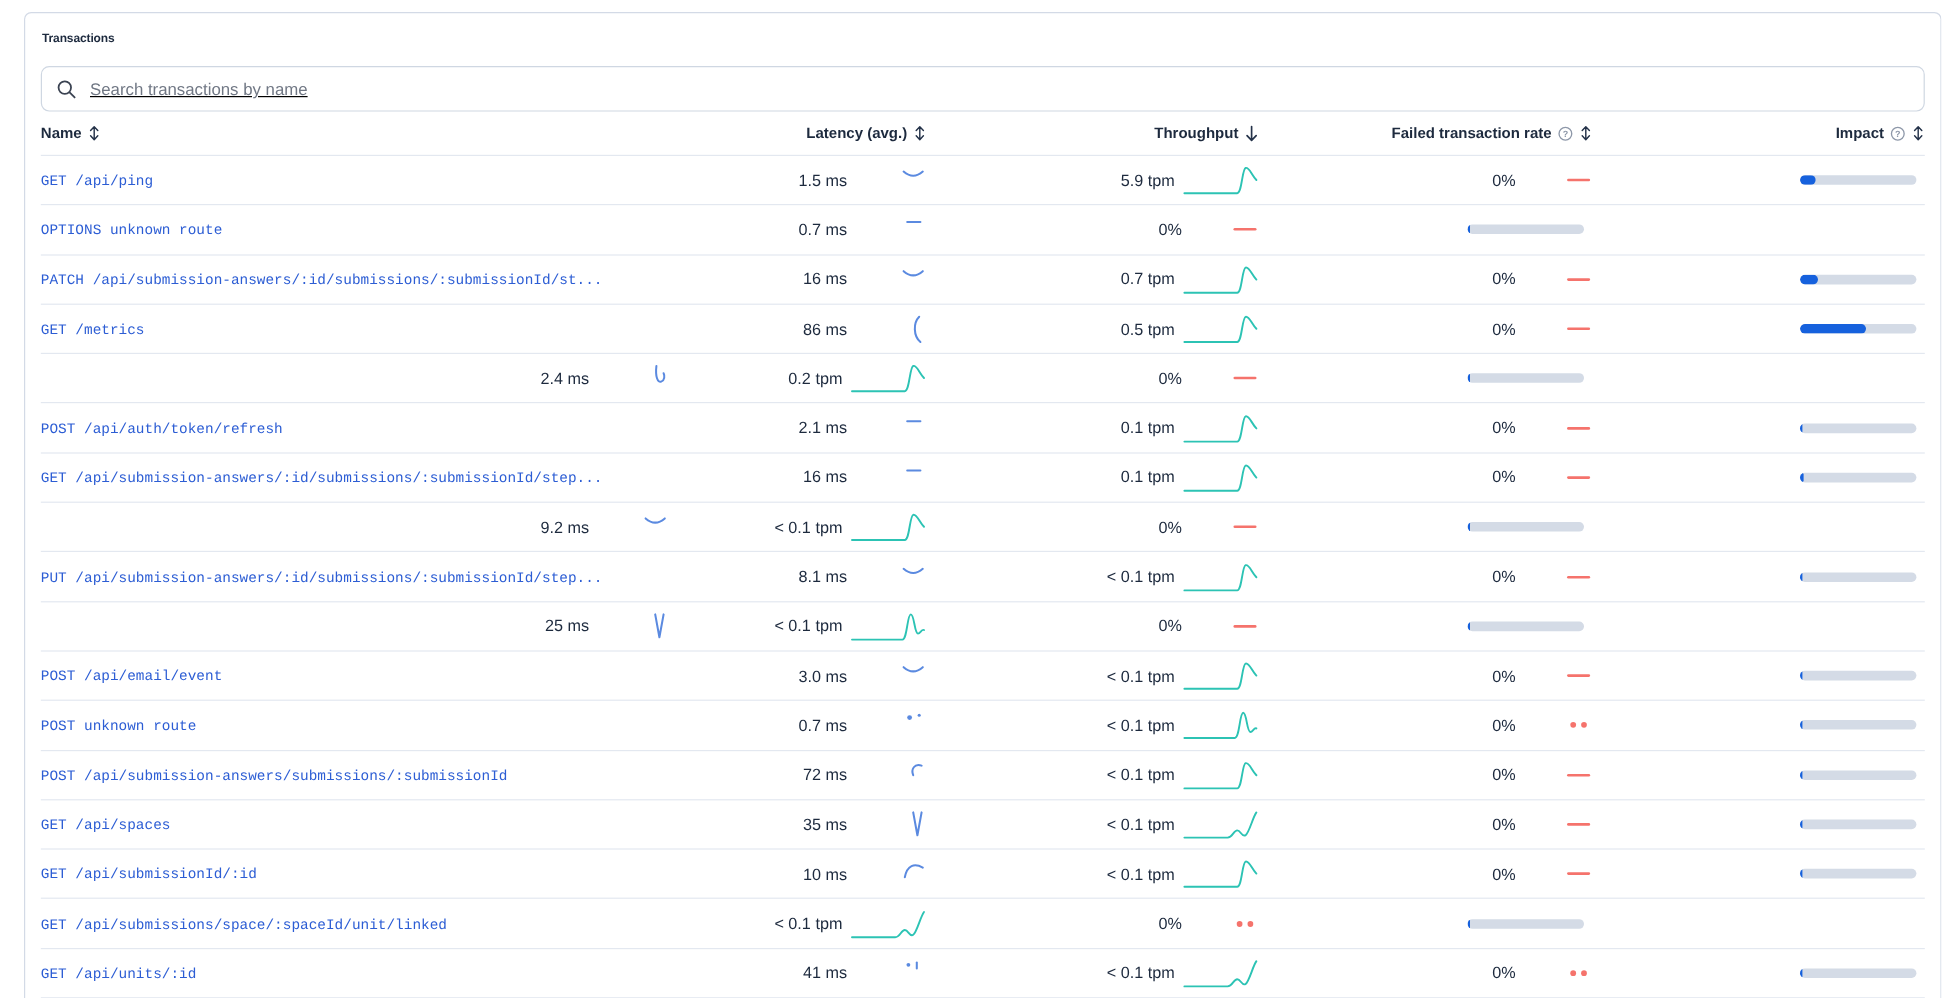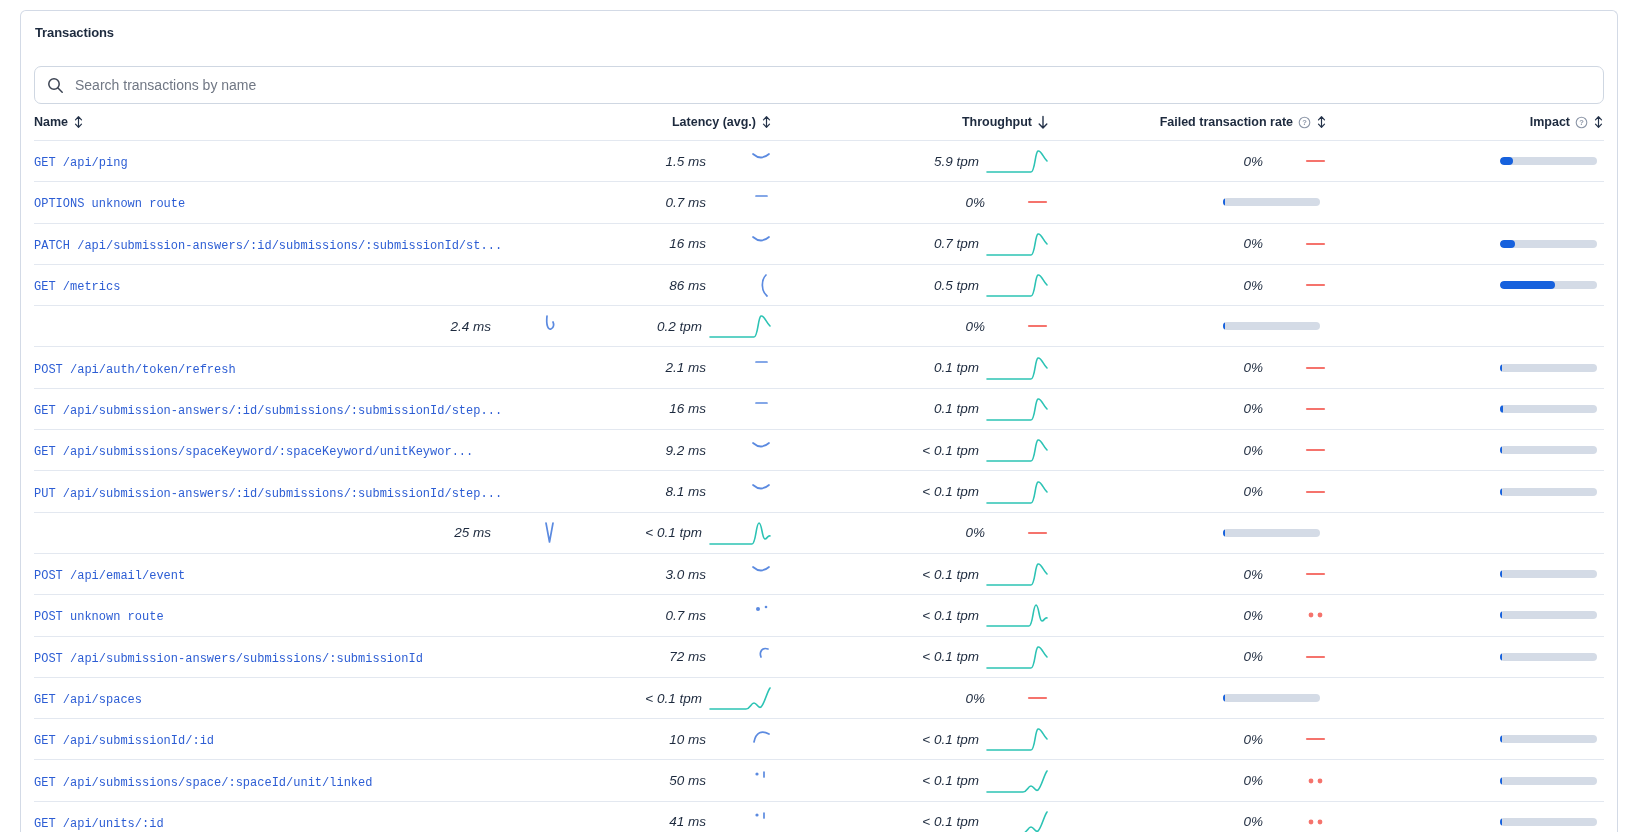--- a/index.html
+++ b/index.html
@@ -8,27 +8,27 @@
     font-family:"Liberation Sans","DejaVu Sans",sans-serif;
     -webkit-font-smoothing:antialiased;
   }
   .panel{
     position:absolute;left:20px;top:10px;width:1598px;height:830px;
     box-sizing:border-box;background:#fff;
     border:1px solid var(--border,#d3dae6);border-bottom:none;
     border-radius:6px 6px 0 0;padding:0 13px;
   }
   .title{
-    margin:13px 0 0 1px;font-size:13px;line-height:18px;font-weight:700;
+    margin:13px 0 0 1px;font-size:10px;line-height:18px;font-weight:700;
     color:var(--text,#16233c);letter-spacing:-0.1px;
   }
   .search{
-    margin-top:24px;height:38px;box-sizing:border-box;
+    margin-top:13px;height:38px;box-sizing:border-box;
     border:1px solid #cfd7e2;border-radius:7px;background:#fff;
-    display:flex;align-items:center;padding:0 12px;gap:9px;
+    display:flex;align-items:center;padding:0 12px;gap:9px;text-decoration:underline;
   }
   .search-icon{flex:0 0 auto;color:#3b4352;}
   .search-input{
     border:none;outline:none;flex:1;font-size:14px;color:#343741;
     font-family:inherit;background:transparent;
   }
   .search-input::placeholder{color:var(--placeholder,#707784);}
   .thead,.tr{
     display:grid;grid-template-columns:1fr 215px 277px 278px 277px;
     align-items:center;border-bottom:1px solid var(--rowborder,#e3e8f0);
@@ -42,21 +42,21 @@
   }
   .th:first-child{justify-content:flex-start;}
   .sort-icon,.info-icon{color:#243249;flex:0 0 auto;}
   .info-icon{color:var(--icongray,#8e98a9);}
   .td-name{overflow:hidden;white-space:nowrap;}
   .td-name a{
     color:var(--link,#2c5dd4);font-size:12px;text-decoration:none;font-family:Liberation Mono, monospace;
   }
   .td-num{
     display:flex;justify-content:flex-end;align-items:center;
-    font-size:13.5px;color:var(--text,#1d2a3e);font-style:italic;
+    font-size:13.5px;color:var(--text,#1d2a3e);
   }
   .spark{flex:0 0 auto;}
   .spark path{fill:none;stroke-linecap:round;stroke-linejoin:round;}
   .spark-latency{margin-left:44px;}
   .spark-latency path{stroke:var(--latspark,#5b8ae0);stroke-width:1.7;}
   .spark-latency .dotfill{fill:var(--latspark,#5b8ae0);}
   .spark-throughput{margin-left:6px;}
   .spark-throughput path{stroke:var(--teal,#2cc3b4);stroke-width:1.6;}
   .spark-failed path{stroke:var(--salmon,#f5736c);stroke-width:2.2;}
   .spark-failed .dotfill{fill:var(--salmon,#f5736c);}
@@ -292,21 +292,20 @@
             <path d="M44 13 H61"></path>
           </svg>
         </div>
         <div class="td td-impact">
           <div class="impact-track">
             <div class="impact-fill" style="width:3%"></div>
           </div>
         </div>
       </div>
       <div class="tr">
-        <div class="td td-name"><a href="#">GET /api/submissions/spaceKeyword/:spaceKeyword/unitKeywor...</a></div>
         <div class="td td-num">
           <span>9.2 ms</span>
           <svg class="spark spark-latency" width="22" height="26" viewBox="0 0 22 26">
             <path d="M3 6 Q11 13 19 6"></path>
           </svg>
         </div>
         <div class="td td-num">
           <span>&lt; 0.1 tpm</span>
           <svg class="spark spark-throughput" width="64" height="26" viewBox="0 0 64 26">
             <path d="M2 24 H46 C50 24 50 4 53 3 C56 2 58 9 62 13"></path>
@@ -451,20 +450,26 @@
         </div>
         <div class="td td-impact">
           <div class="impact-track">
             <div class="impact-fill" style="width:2%"></div>
           </div>
         </div>
       </div>
       <div class="tr">
         <div class="td td-name"><a href="#">GET /api/spaces</a></div>
         <div class="td td-num">
+          <span>35 ms</span>
+          <svg class="spark spark-latency" width="22" height="26" viewBox="0 0 22 26">
+            <path d="M11 3 L14.5 22 L18 3"></path>
+          </svg>
+        </div>
+        <div class="td td-num">
           <span>&lt; 0.1 tpm</span>
           <svg class="spark spark-throughput" width="64" height="26" viewBox="0 0 64 26">
             <path d="M2 24 H38 C42 24 43 18 46 18 C49 18 50 24 53 22 C56 20 59 7 62 3"></path>
           </svg>
         </div>
         <div class="td td-num">
           <span>0%</span>
           <svg class="spark spark-failed" width="64" height="26" viewBox="0 0 64 26">
             <path d="M44 13 H61"></path>
           </svg>
@@ -496,27 +501,20 @@
           </svg>
         </div>
         <div class="td td-impact">
           <div class="impact-track">
             <div class="impact-fill" style="width:1%"></div>
           </div>
         </div>
       </div>
       <div class="tr">
         <div class="td td-name"><a href="#">GET /api/submissions/space/:spaceId/unit/linked</a></div>
-        <div class="td td-num">
-          <span>50 ms</span>
-          <svg class="spark spark-latency" width="22" height="26" viewBox="0 0 22 26">
-            <path d="M14 4 L14 9"></path>
-            <circle class="dotfill" cx="7" cy="6" r="1.6"></circle>
-          </svg>
-        </div>
         <div class="td td-num">
           <span>&lt; 0.1 tpm</span>
           <svg class="spark spark-throughput" width="64" height="26" viewBox="0 0 64 26">
             <path d="M2 24 H38 C42 24 43 18 46 18 C49 18 50 24 53 22 C56 20 59 7 62 3"></path>
           </svg>
         </div>
         <div class="td td-num">
           <span>0%</span>
           <svg class="spark spark-failed" width="64" height="26" viewBox="0 0 64 26">
             <circle class="dotfill" cx="48" cy="13" r="2.4"></circle>

